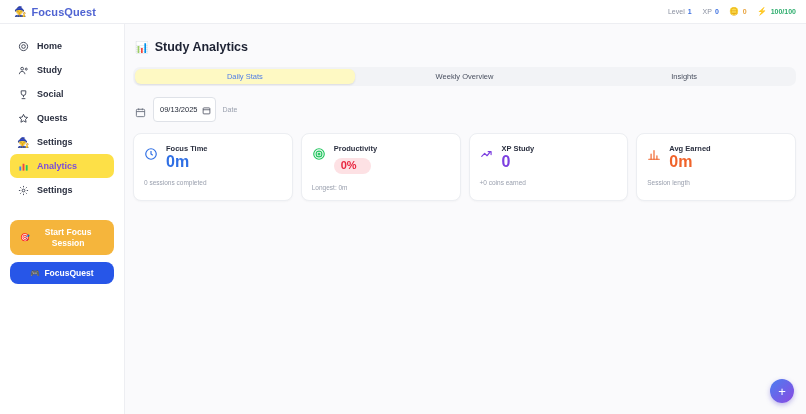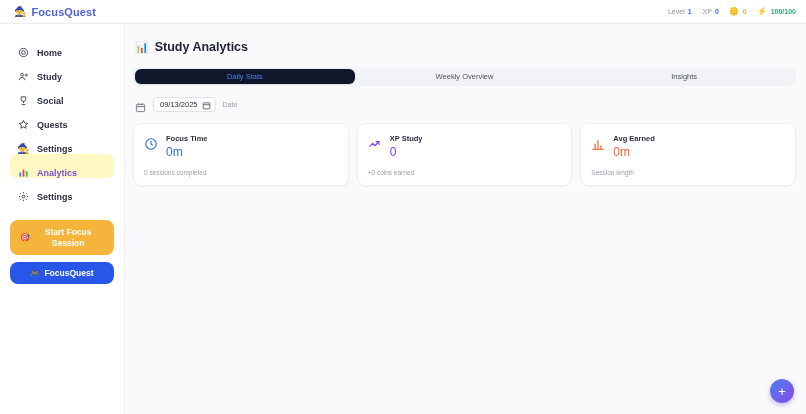--- a/index.html
+++ b/index.html
@@ -64,40 +64,40 @@
     width: 125px;
     min-width: 125px;
     background: #ffffff;
     border-right: 1px solid #edeef2;
     padding: 10px 10px 0 10px;
     display: flex;
     flex-direction: column;
   }
   .nav-item {
     display: flex;
-    align-items: flex-end;
+    align-items: center;
     gap: 8px;
     height: 24px;
     padding: 0 8px;
     border-radius: 7px;
     cursor: pointer;
     margin-bottom: 0px;
   }
   .nav-item + .nav-item { margin-top: 0px; }
   .nav-icon {
     width: 11px;
     height: 11px;
     display: flex;
     align-items: center;
     justify-content: center;
     flex: 0 0 11px;
   }
   .nav-icon svg { display: block; }
   .nav-label { font-size: 9px; color: #2b3040; font-weight: bold; }
-  .nav-item.active { background: #fef9c3; }
+  .nav-item.active { background: #fde047; }
   .nav-item.active .nav-label { color: #7c4ddb; font-weight: bold; }
 
   .side-actions { margin-top: 18px; display: flex; flex-direction: column; gap: 7px; }
   .btn-focus {
     background: #f5b53c;
     color: #ffffff;
     border: none;
     border-radius: 8px;
     height: 35px;
     font-size: 8.5px;
@@ -162,42 +162,42 @@
     flex: 1;
     display: flex;
     align-items: center;
     justify-content: center;
     font-size: 7.5px;
     color: #4a5060;
     border-radius: 6px;
     cursor: pointer;
   }
   .tab.active {
-    background: #0f172a;
+    background: #fef9c3;
     color: #4f7de8;
     box-shadow: 0 1px 2px rgba(16,24,40,.10);
   }
 
   
   .date-row {
     display: flex;
     align-items: center;
     gap: 7px;
     margin-bottom: 11px;
     padding-left: 2px;
   }
   .cal-icon { width: 11px; height: 11px; color: #6b7280; }
   .date-box {
     display: flex;
     align-items: center;
     gap: 4px;
     border: 1px solid #dfe2e8;
     border-radius: 4px;
     background: #fff;
-    height: 15px;
+    height: 25px;
     padding: 0 4px 0 6px;
   }
   .date-text { font-size: 7.5px; color: #1f2533; }
   .date-label { font-size: 7px; color: #9aa0ae; }
 
   
   .cards {
     display: flex;
     gap: 8px;
   }
@@ -214,21 +214,21 @@
   .card-icon { width: 14px; height: 14px; flex: 0 0 14px; margin-top: 3px; }
   .card-icon svg { display: block; }
   .card-texts { min-width: 0; }
   .card-label {
     font-size: 7.5px;
     font-weight: bold;
     color: #2b3040;
     margin-bottom: 2px;
     white-space: nowrap;
   }
-  .card-value { font-size: 12px; font-weight: normal; line-height: 14px; }
+  .card-value { font-size: 16px; font-weight: bold; line-height: 14px; }
   .v-blue { color: #2f6fe4; }
   .v-purple { color: #7c3fe0; }
   .v-orange { color: #f0632a; }
   .badge-red {
     display: inline-block;
     background: #fde1e4;
     color: #e8253f;
     font-size: 11px;
     font-weight: bold;
     border-radius: 9px;
@@ -416,20 +416,38 @@
               </svg>
             </span>
             <span class="card-texts">
               <div class="card-label">Focus Time</div>
               <div class="card-value v-blue">0m</div>
             </span>
           </div>
           <div class="card-sub">0 sessions completed</div>
         </div>
 
+        <div class="card">
+          <div class="card-top">
+            <span class="card-icon">
+              <svg width="14" height="14" viewBox="0 0 24 24" fill="none" stroke="#22c55e" stroke-width="2">
+                <circle cx="12" cy="12" r="9"></circle>
+                  <circle cx="12" cy="12" r="5"></circle>
+                  <circle cx="12" cy="12" r="1.6"></circle>
+              </svg>
+            </span>
+            <span class="card-texts">
+              <div class="card-label">Productivity</div>
+              <div>
+                <span class="badge-red">0%</span>
+              </div>
+            </span>
+          </div>
+          <div class="card-sub">Longest: 0m</div>
+        </div>
 
         <div class="card">
           <div class="card-top">
             <span class="card-icon">
               <svg width="14" height="14" viewBox="0 0 24 24" fill="none" stroke="#7c3fe0" stroke-width="2" stroke-linecap="round" stroke-linejoin="round">
                 <path d="M3 16l5-5 4 4 6-7"></path>
                   <path d="M14 8h5v5"></path>
               </svg>
             </span>
             <span class="card-texts">

